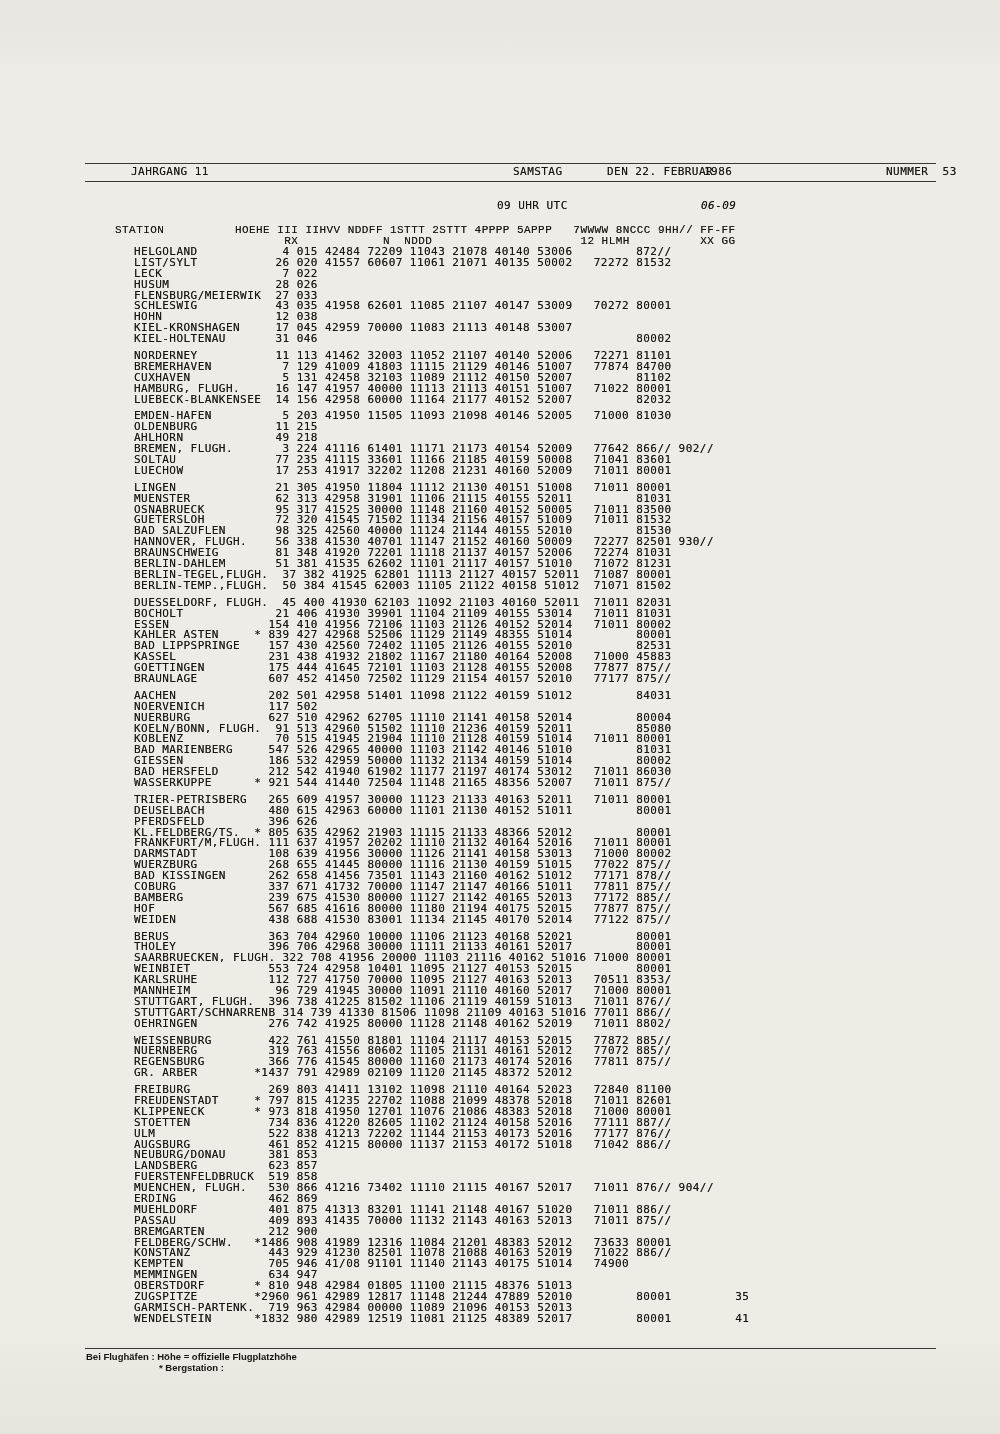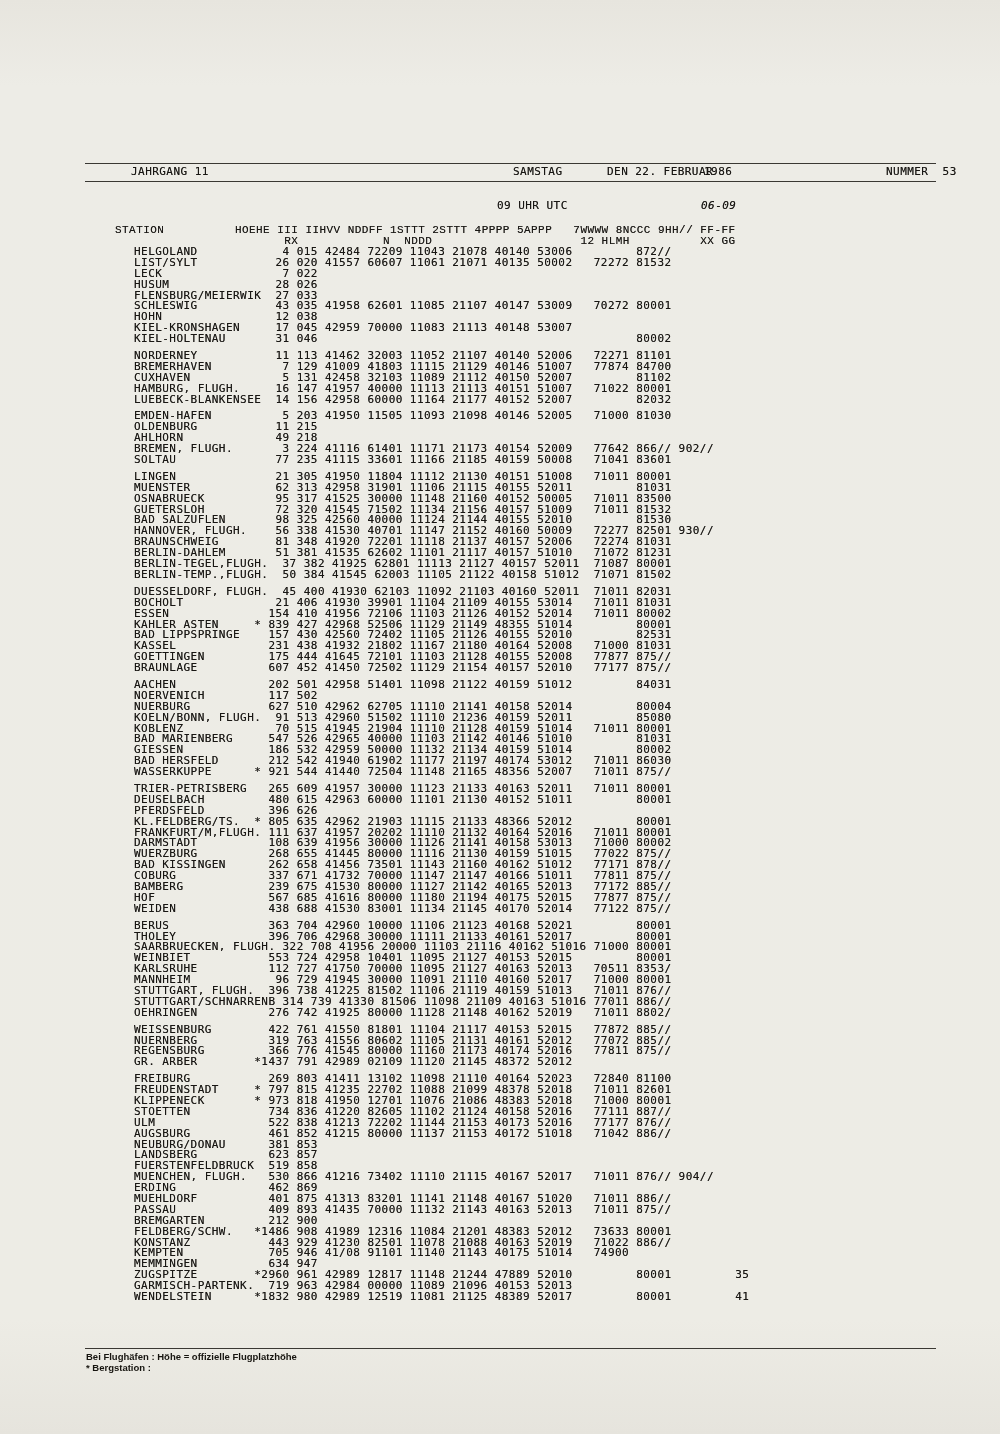--- a/index.html
+++ b/index.html
@@ -27,20 +27,21 @@
   #obs-period{left:701px;top:200px;font-style:italic;}
   .line{white-space:pre;font-size:11px;line-height:10.9px;height:10.9px;letter-spacing:.45px;}
   #colhead{position:absolute;left:115px;top:225px;font-family:Liberation Mono, monospace;}
   #rows{position:absolute;left:115px;top:247px;}
   .group{margin-bottom:6px;margin-left:19px;}
   #footer{
     position:absolute;left:86px;top:1351px;
     font-family:"Liberation Sans",sans-serif;
     font-weight:bold;font-size:9.5px;line-height:11px;color:#16140f;
     text-shadow:none;
+    text-align:center;
   }
 </style>
 </head>
 <body>
 
 <div class="page">
 
   <div class="rule" id="rule-top-1"></div>
 
   <div class="mast">
@@ -79,40 +80,41 @@
         <div class="line"><span>CUXHAVEN          </span><span>   5</span><span> 131</span><span> 42458 32103 11089 21112 40150 52007</span><span>   </span><span>      81102</span></div>
         <div class="line"><span>HAMBURG, FLUGH.   </span><span>  16</span><span> 147</span><span> 41957 40000 11113 21113 40151 51007</span><span>   </span><span>71022 80001</span></div>
         <div class="line"><span>LUEBECK-BLANKENSEE</span><span>  14</span><span> 156</span><span> 42958 60000 11164 21177 40152 52007</span><span>   </span><span>      82032</span></div>
       </div>
       <div class="group">
         <div class="line"><span>EMDEN-HAFEN       </span><span>   5</span><span> 203</span><span> 41950 11505 11093 21098 40146 52005</span><span>   </span><span>71000 81030</span></div>
         <div class="line"><span>OLDENBURG         </span><span>  11</span><span> 215</span></div>
         <div class="line"><span>AHLHORN           </span><span>  49</span><span> 218</span></div>
         <div class="line"><span>BREMEN, FLUGH.    </span><span>   3</span><span> 224</span><span> 41116 61401 11171 21173 40154 52009</span><span>   </span><span>77642 866// 902//</span></div>
         <div class="line"><span>SOLTAU            </span><span>  77</span><span> 235</span><span> 41115 33601 11166 21185 40159 50008</span><span>   </span><span>71041 83601</span></div>
+        <div class="line"><span>LUECHOW           </span><span>  17</span><span> 253</span><span> 41917 32202 11208 21231 40160 52009</span><span>   </span><span>71011 80001</span></div>
       </div>
       <div class="group">
         <div class="line"><span>LINGEN            </span><span>  21</span><span> 305</span><span> 41950 11804 11112 21130 40151 51008</span><span>   </span><span>71011 80001</span></div>
         <div class="line"><span>MUENSTER          </span><span>  62</span><span> 313</span><span> 42958 31901 11106 21115 40155 52011</span><span>   </span><span>      81031</span></div>
         <div class="line"><span>OSNABRUECK        </span><span>  95</span><span> 317</span><span> 41525 30000 11148 21160 40152 50005</span><span>   </span><span>71011 83500</span></div>
         <div class="line"><span>GUETERSLOH        </span><span>  72</span><span> 320</span><span> 41545 71502 11134 21156 40157 51009</span><span>   </span><span>71011 81532</span></div>
         <div class="line"><span>BAD SALZUFLEN     </span><span>  98</span><span> 325</span><span> 42560 40000 11124 21144 40155 52010</span><span>   </span><span>      81530</span></div>
         <div class="line"><span>HANNOVER, FLUGH.  </span><span>  56</span><span> 338</span><span> 41530 40701 11147 21152 40160 50009</span><span>   </span><span>72277 82501 930//</span></div>
         <div class="line"><span>BRAUNSCHWEIG      </span><span>  81</span><span> 348</span><span> 41920 72201 11118 21137 40157 52006</span><span>   </span><span>72274 81031</span></div>
         <div class="line"><span>BERLIN-DAHLEM     </span><span>  51</span><span> 381</span><span> 41535 62602 11101 21117 40157 51010</span><span>   </span><span>71072 81231</span></div>
         <div class="line"><span>BERLIN-TEGEL,FLUGH.</span><span>  37</span><span> 382</span><span> 41925 62801 11113 21127 40157 52011</span><span>  </span><span>71087 80001</span></div>
         <div class="line"><span>BERLIN-TEMP.,FLUGH.</span><span>  50</span><span> 384</span><span> 41545 62003 11105 21122 40158 51012</span><span>  </span><span>71071 81502</span></div>
       </div>
       <div class="group">
         <div class="line"><span>DUESSELDORF, FLUGH.</span><span>  45</span><span> 400</span><span> 41930 62103 11092 21103 40160 52011</span><span>  </span><span>71011 82031</span></div>
         <div class="line"><span>BOCHOLT           </span><span>  21</span><span> 406</span><span> 41930 39901 11104 21109 40155 53014</span><span>   </span><span>71011 81031</span></div>
         <div class="line"><span>ESSEN             </span><span> 154</span><span> 410</span><span> 41956 72106 11103 21126 40152 52014</span><span>   </span><span>71011 80002</span></div>
         <div class="line"><span>KAHLER ASTEN     *</span><span> 839</span><span> 427</span><span> 42968 52506 11129 21149 48355 51014</span><span>   </span><span>      80001</span></div>
         <div class="line"><span>BAD LIPPSPRINGE   </span><span> 157</span><span> 430</span><span> 42560 72402 11105 21126 40155 52010</span><span>   </span><span>      82531</span></div>
-        <div class="line"><span>KASSEL            </span><span> 231</span><span> 438</span><span> 41932 21802 11167 21180 40164 52008</span><span>   </span><span>71000 81031</span></div>
+        <div class="line"><span>KASSEL            </span><span> 231</span><span> 438</span><span> 41932 21802 11167 21180 40164 52008</span><span>   </span><span>71000 45883</span></div>
         <div class="line"><span>GOETTINGEN        </span><span> 175</span><span> 444</span><span> 41645 72101 11103 21128 40155 52008</span><span>   </span><span>77877 875//</span></div>
         <div class="line"><span>BRAUNLAGE         </span><span> 607</span><span> 452</span><span> 41450 72502 11129 21154 40157 52010</span><span>   </span><span>77177 875//</span></div>
       </div>
       <div class="group">
         <div class="line"><span>AACHEN            </span><span> 202</span><span> 501</span><span> 42958 51401 11098 21122 40159 51012</span><span>   </span><span>      84031</span></div>
         <div class="line"><span>NOERVENICH        </span><span> 117</span><span> 502</span></div>
         <div class="line"><span>NUERBURG          </span><span> 627</span><span> 510</span><span> 42962 62705 11110 21141 40158 52014</span><span>   </span><span>      80004</span></div>
         <div class="line"><span>KOELN/BONN, FLUGH.</span><span>  91</span><span> 513</span><span> 42960 51502 11110 21236 40159 52011</span><span>   </span><span>      85080</span></div>
         <div class="line"><span>KOBLENZ           </span><span>  70</span><span> 515</span><span> 41945 21904 11110 21128 40159 51014</span><span>   </span><span>71011 80001</span></div>
         <div class="line"><span>BAD MARIENBERG    </span><span> 547</span><span> 526</span><span> 42965 40000 11103 21142 40146 51010</span><span>   </span><span>      81031</span></div>
@@ -163,20 +165,21 @@
         <div class="line"><span>FUERSTENFELDBRUCK </span><span> 519</span><span> 858</span></div>
         <div class="line"><span>MUENCHEN, FLUGH.  </span><span> 530</span><span> 866</span><span> 41216 73402 11110 21115 40167 52017</span><span>   </span><span>71011 876// 904//</span></div>
         <div class="line"><span>ERDING            </span><span> 462</span><span> 869</span></div>
         <div class="line"><span>MUEHLDORF         </span><span> 401</span><span> 875</span><span> 41313 83201 11141 21148 40167 51020</span><span>   </span><span>71011 886//</span></div>
         <div class="line"><span>PASSAU            </span><span> 409</span><span> 893</span><span> 41435 70000 11132 21143 40163 52013</span><span>   </span><span>71011 875//</span></div>
         <div class="line"><span>BREMGARTEN        </span><span> 212</span><span> 900</span></div>
         <div class="line"><span>FELDBERG/SCHW.   *</span><span>1486</span><span> 908</span><span> 41989 12316 11084 21201 48383 52012</span><span>   </span><span>73633 80001</span></div>
         <div class="line"><span>KONSTANZ          </span><span> 443</span><span> 929</span><span> 41230 82501 11078 21088 40163 52019</span><span>   </span><span>71022 886//</span></div>
         <div class="line"><span>KEMPTEN           </span><span> 705</span><span> 946</span><span> 41/08 91101 11140 21143 40175 51014</span><span>   </span><span>74900</span></div>
         <div class="line"><span>MEMMINGEN         </span><span> 634</span><span> 947</span></div>
+        <div class="line"><span>OBERSTDORF       *</span><span> 810</span><span> 948</span><span> 42984 01805 11100 21115 48376 51013</span></div>
         <div class="line"><span>ZUGSPITZE        *</span><span>2960</span><span> 961</span><span> 42989 12817 11148 21244 47889 52010</span><span>   </span><span>      80001</span><span>       </span><span>  35</span></div>
         <div class="line"><span>GARMISCH-PARTENK. </span><span> 719</span><span> 963</span><span> 42984 00000 11089 21096 40153 52013</span></div>
         <div class="line"><span>WENDELSTEIN      *</span><span>1832</span><span> 980</span><span> 42989 12519 11081 21125 48389 52017</span><span>   </span><span>      80001</span><span>       </span><span>  41</span></div>
       </div>
     </div>
 
   <div class="rule" id="rule-bottom"></div>
 
   <div id="footer">
     <div>Bei Flughäfen : Höhe = offizielle Flugplatzhöhe</div>

